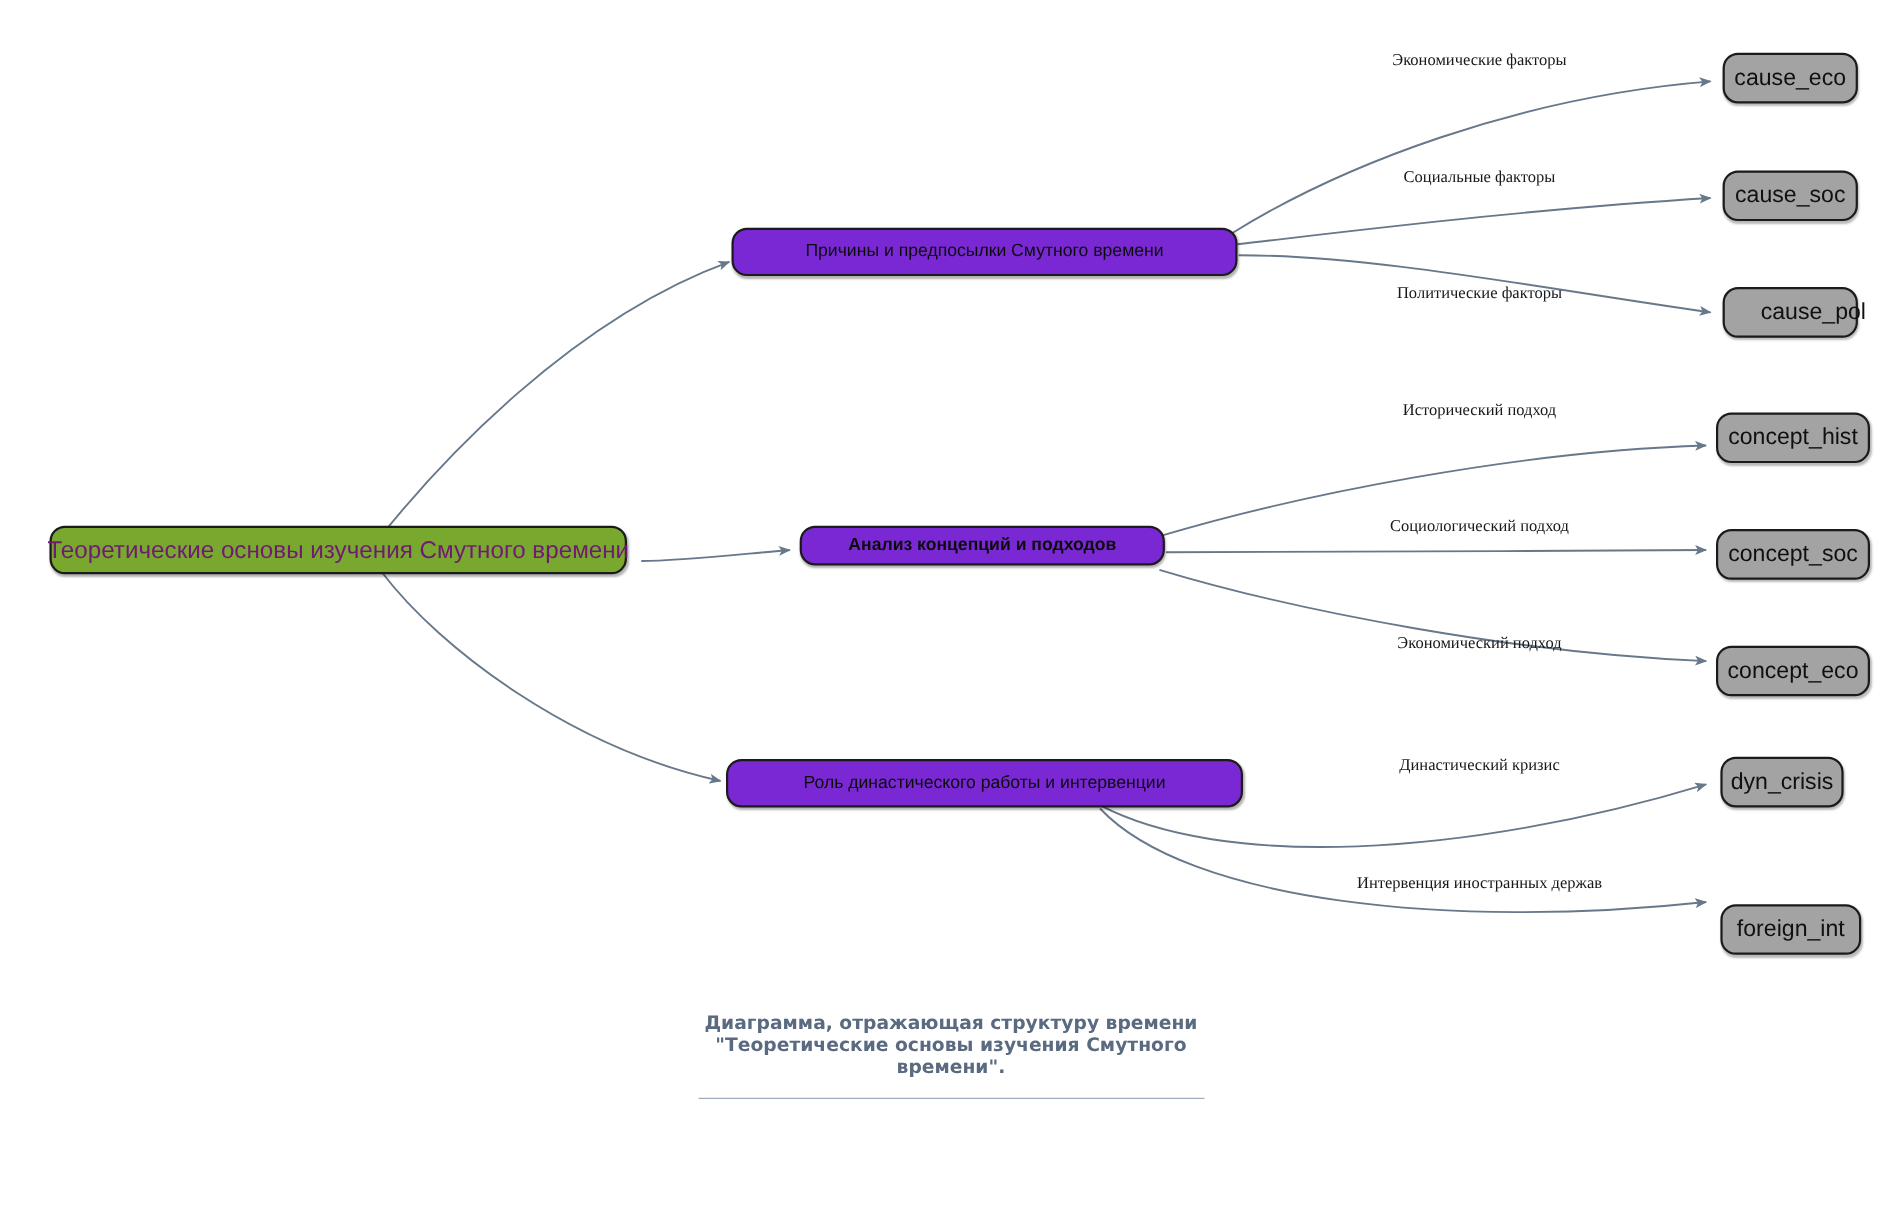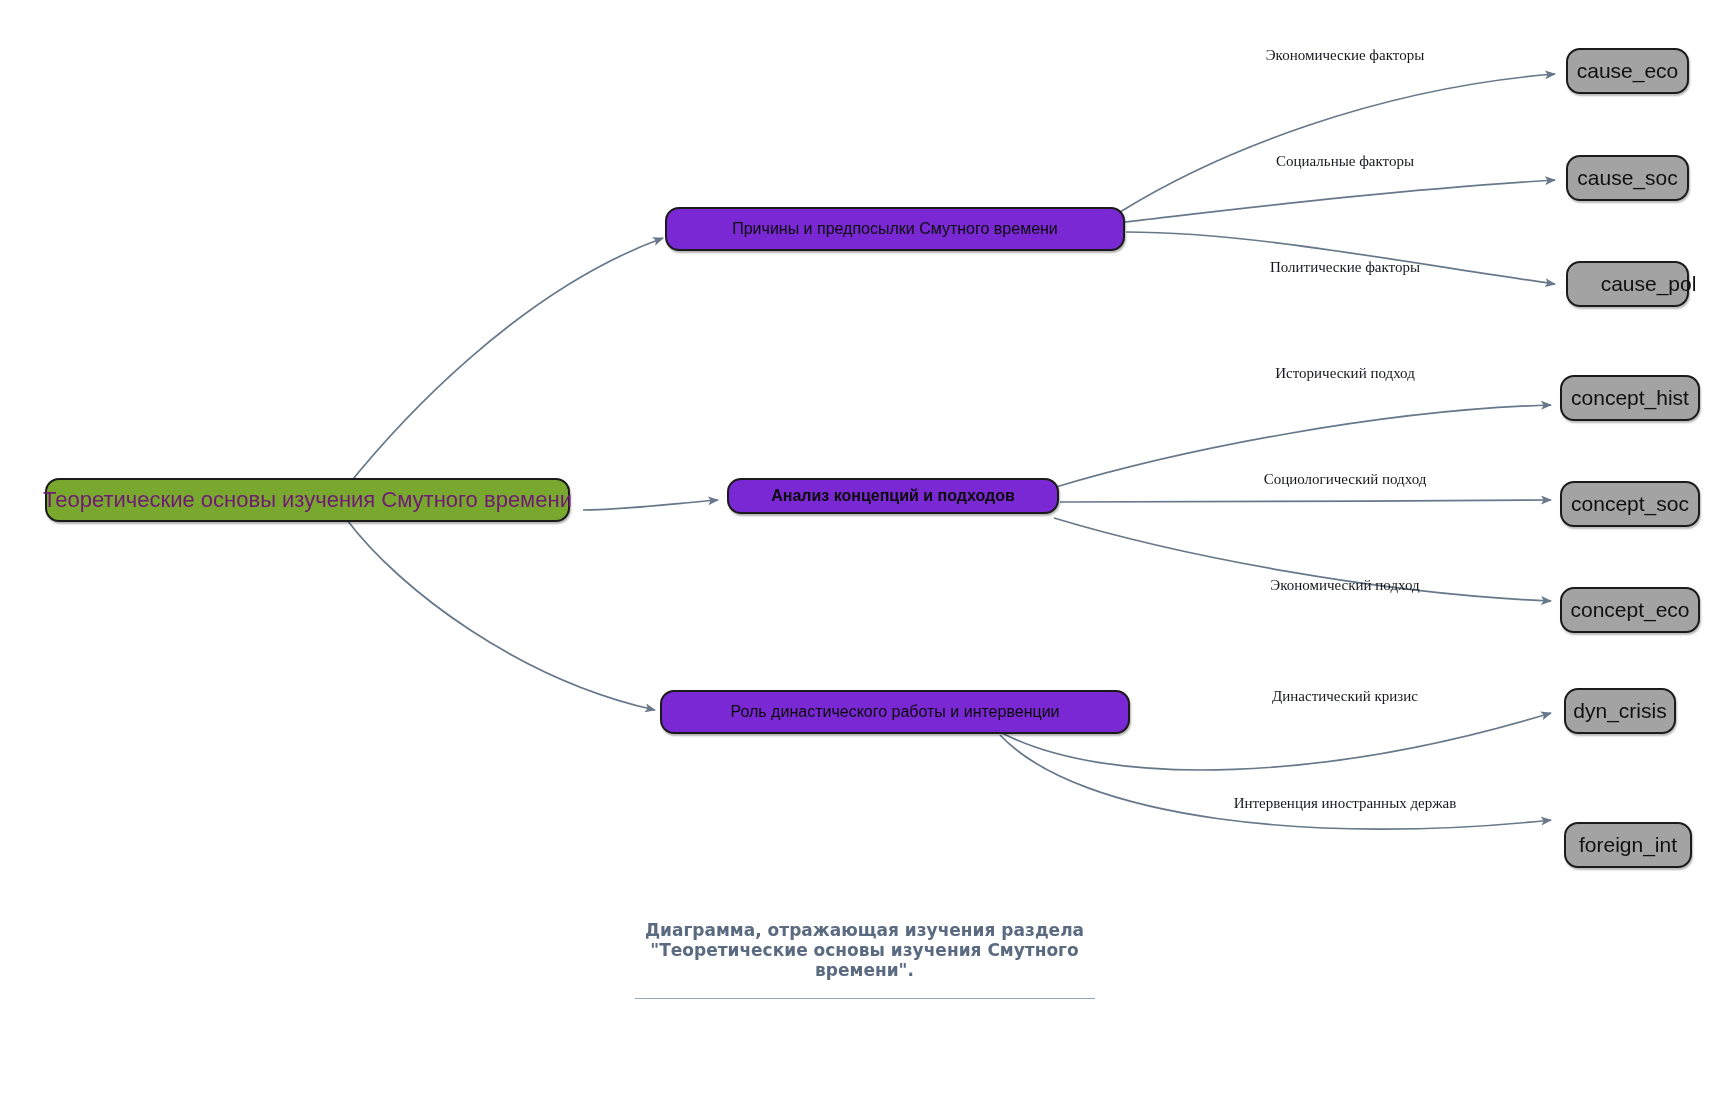--- a/index.html
+++ b/index.html
@@ -150,18 +150,18 @@
 
 <div class="edge-label" style="left:1345px; top:365px;">Исторический подход</div>
 <div class="edge-label" style="left:1345px; top:471px;">Социологический подход</div>
 <div class="edge-label" style="left:1345px; top:577px;">Экономический подход</div>
 
 <div class="edge-label" style="left:1345px; top:688px;">Династический кризис</div>
 <div class="edge-label" style="left:1345px; top:795px;">Интервенция иностранных держав</div>
 
 <div id="footer">
   <div class="caption">
-    <div>Диаграмма, отражающая изучения раздела</div>
+    <div>Диаграмма, отражающая структуру времени</div>
     <div>"Теоретические основы изучения Смутного</div>
     <div>времени".</div>
   </div>
   <div class="divider"></div>
 </div>
 
 </body></html>

